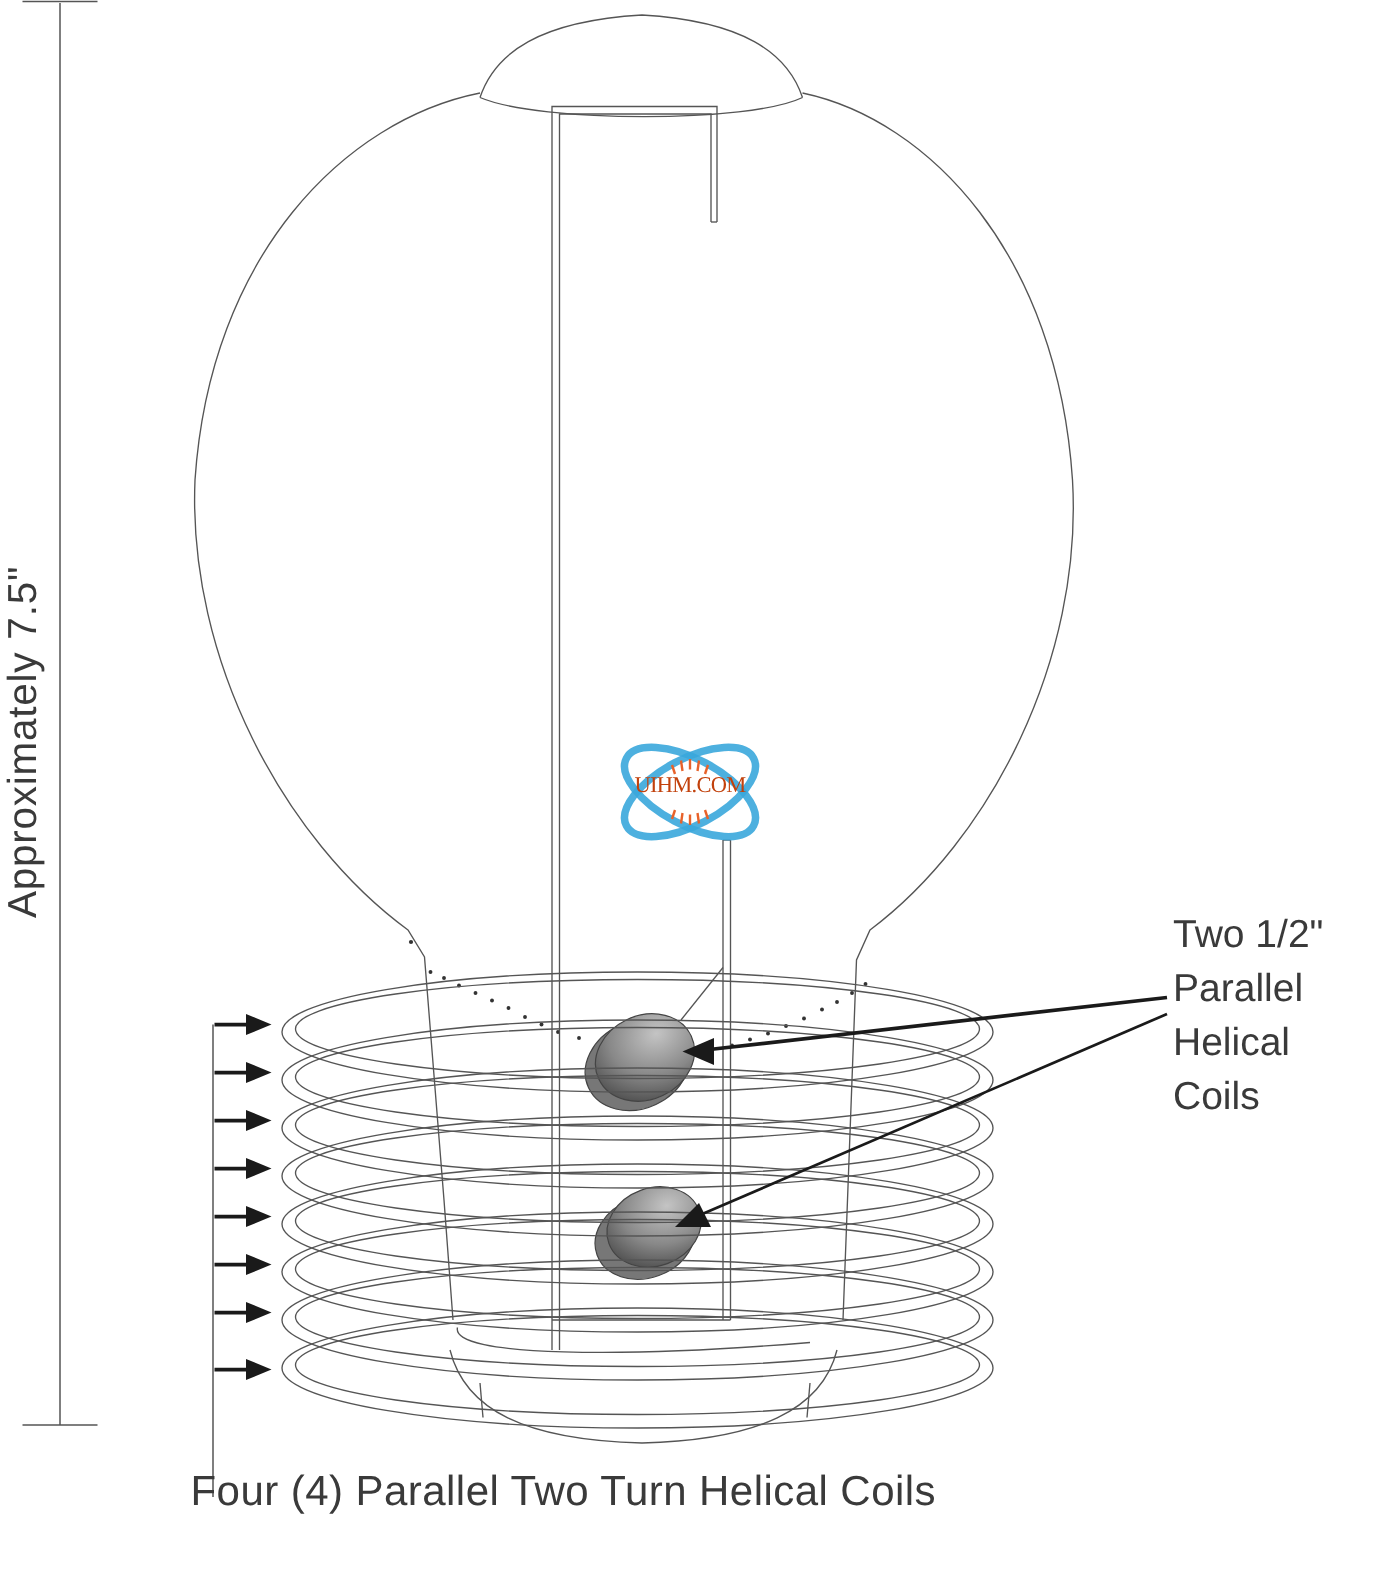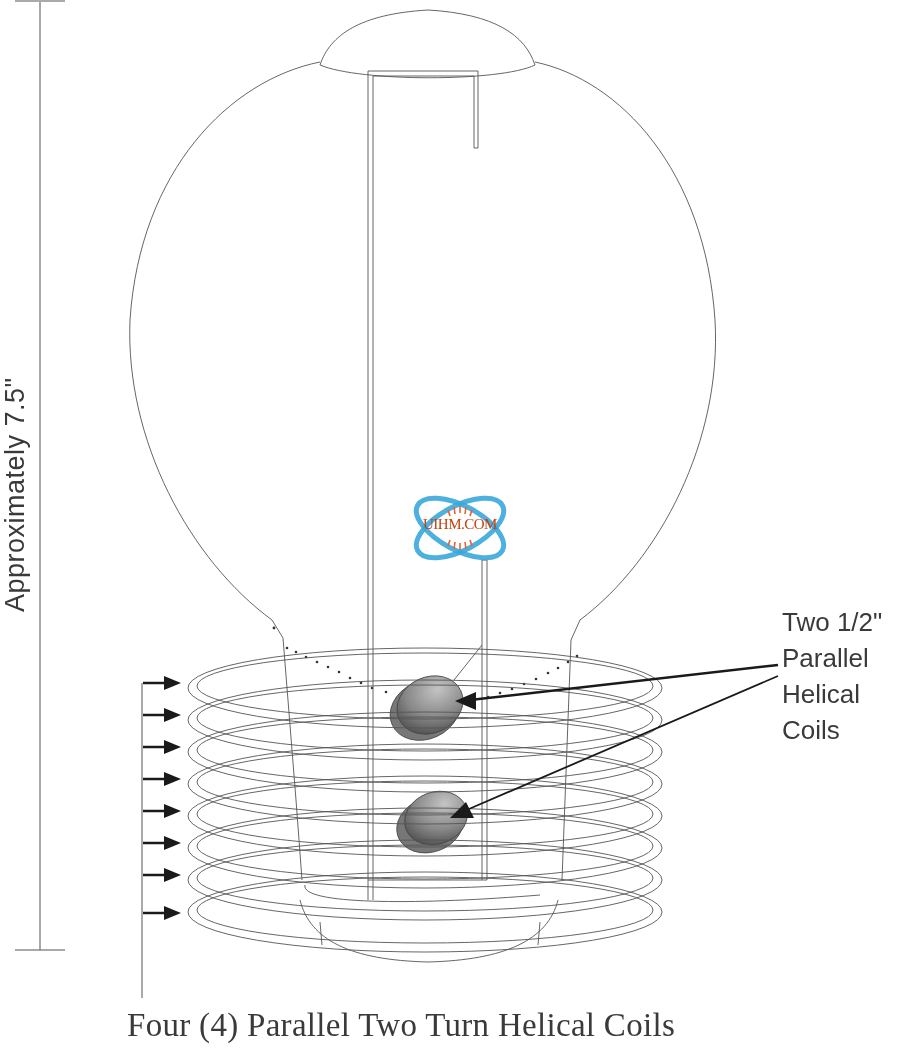--- a/index.html
+++ b/index.html
@@ -3,21 +3,21 @@
 <meta charset="utf-8">
 <style>
   html, body { margin: 0; padding: 0; background: #ffffff; }
   body { width: 918px; height: 1054px; position: relative; overflow: hidden;
          font-family: "Liberation Sans", "DejaVu Sans", sans-serif; color: #333; }
   svg.drawing { position: absolute; left: 0; top: 0; }
   .label { position: absolute; color: #3a3a3a; font-weight: 300; white-space: nowrap; }
   .dim-label { left: 0; top: 612px; transform-origin: 0 0; transform: rotate(-90deg);
                font-size: 27px; letter-spacing: 0.5px; }
   .getter-label { left: 782px; top: 604px; font-size: 26px; line-height: 36px; }
-  .coil-label { left: 127px; top: 1007px; font-size: 33px; letter-spacing: 0.3px; font-family: Liberation Serif, serif; }
+  .coil-label { left: 127px; top: 978px; font-size: 28px; letter-spacing: 0.3px; }
   .watermark { position: absolute; left: 408px; top: 488px; width: 104px; height: 80px; }
   .wm-text { position: absolute; left: 0; top: 28px; width: 104px; text-align: center;
              font-family: "Liberation Serif", serif; font-size: 15px; color: #c2410c;
              letter-spacing: -0.5px; }
 </style>
 </head>
 <body>
 
 <svg class="drawing" width="918" height="1054" viewBox="0 0 918 1054" xmlns="http://www.w3.org/2000/svg">
   <defs>

